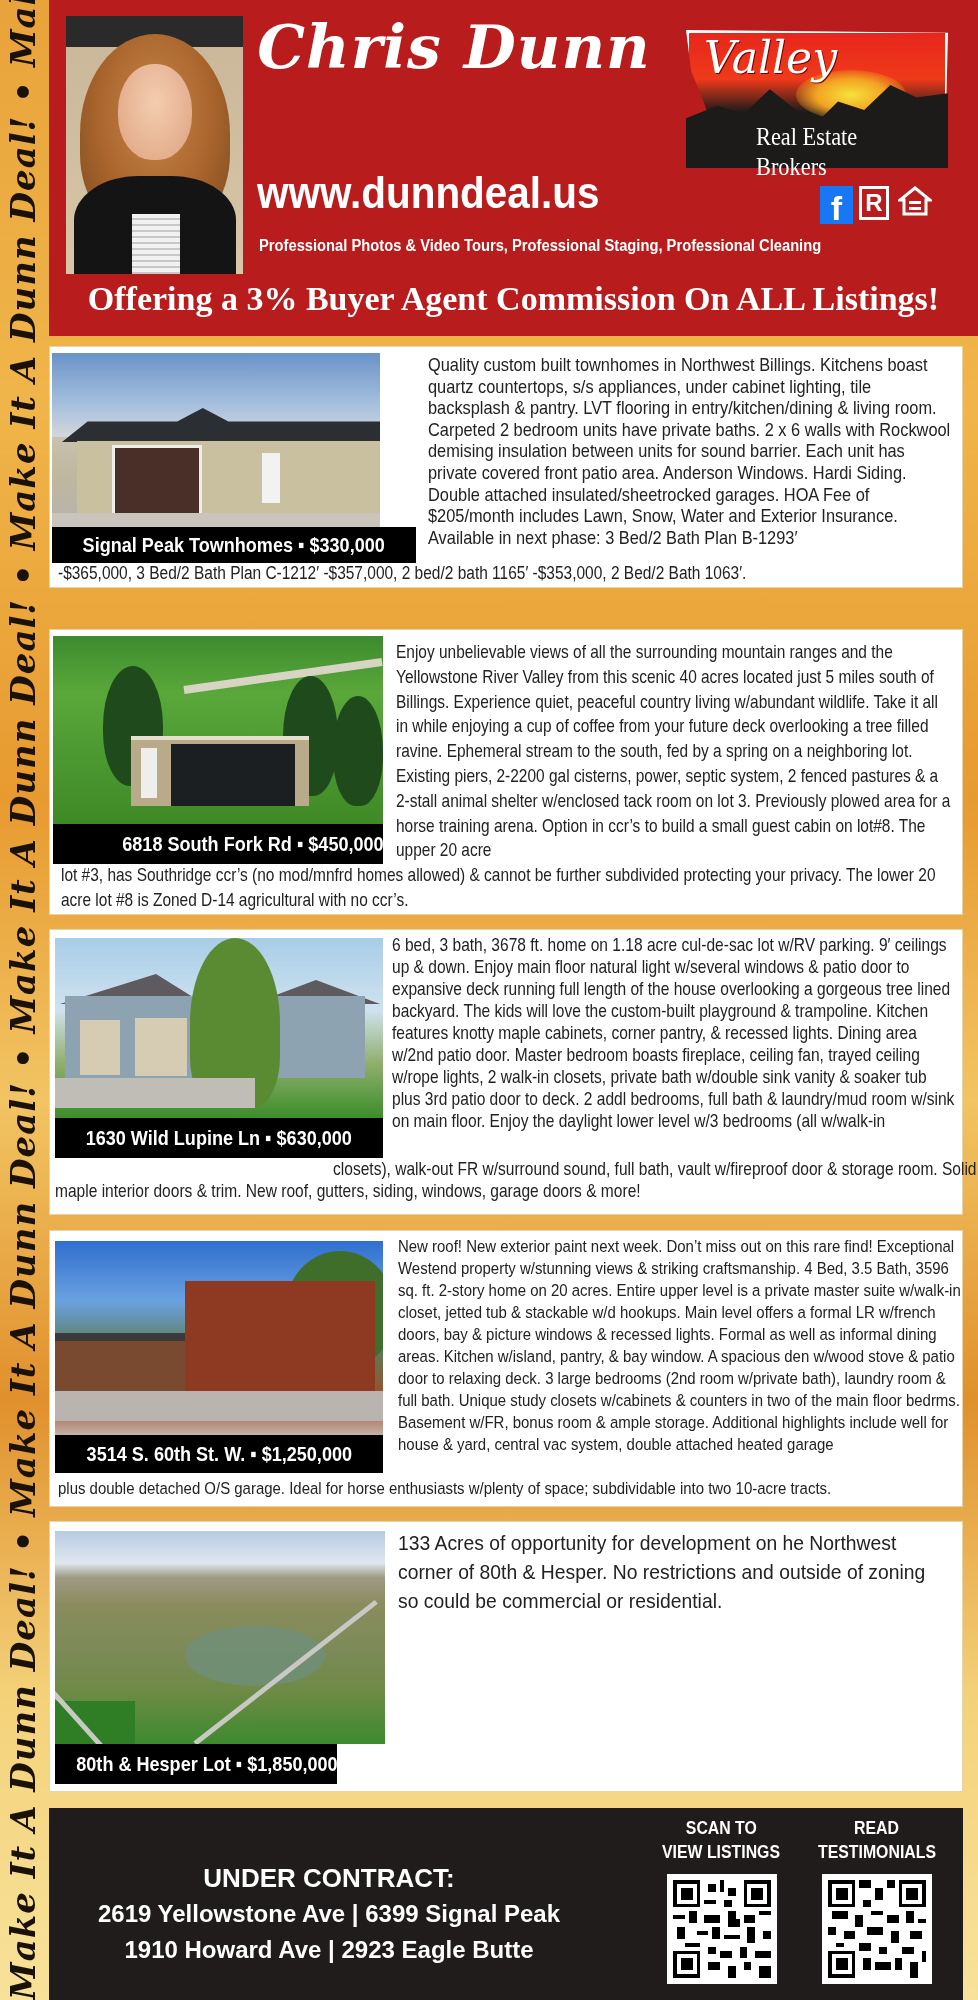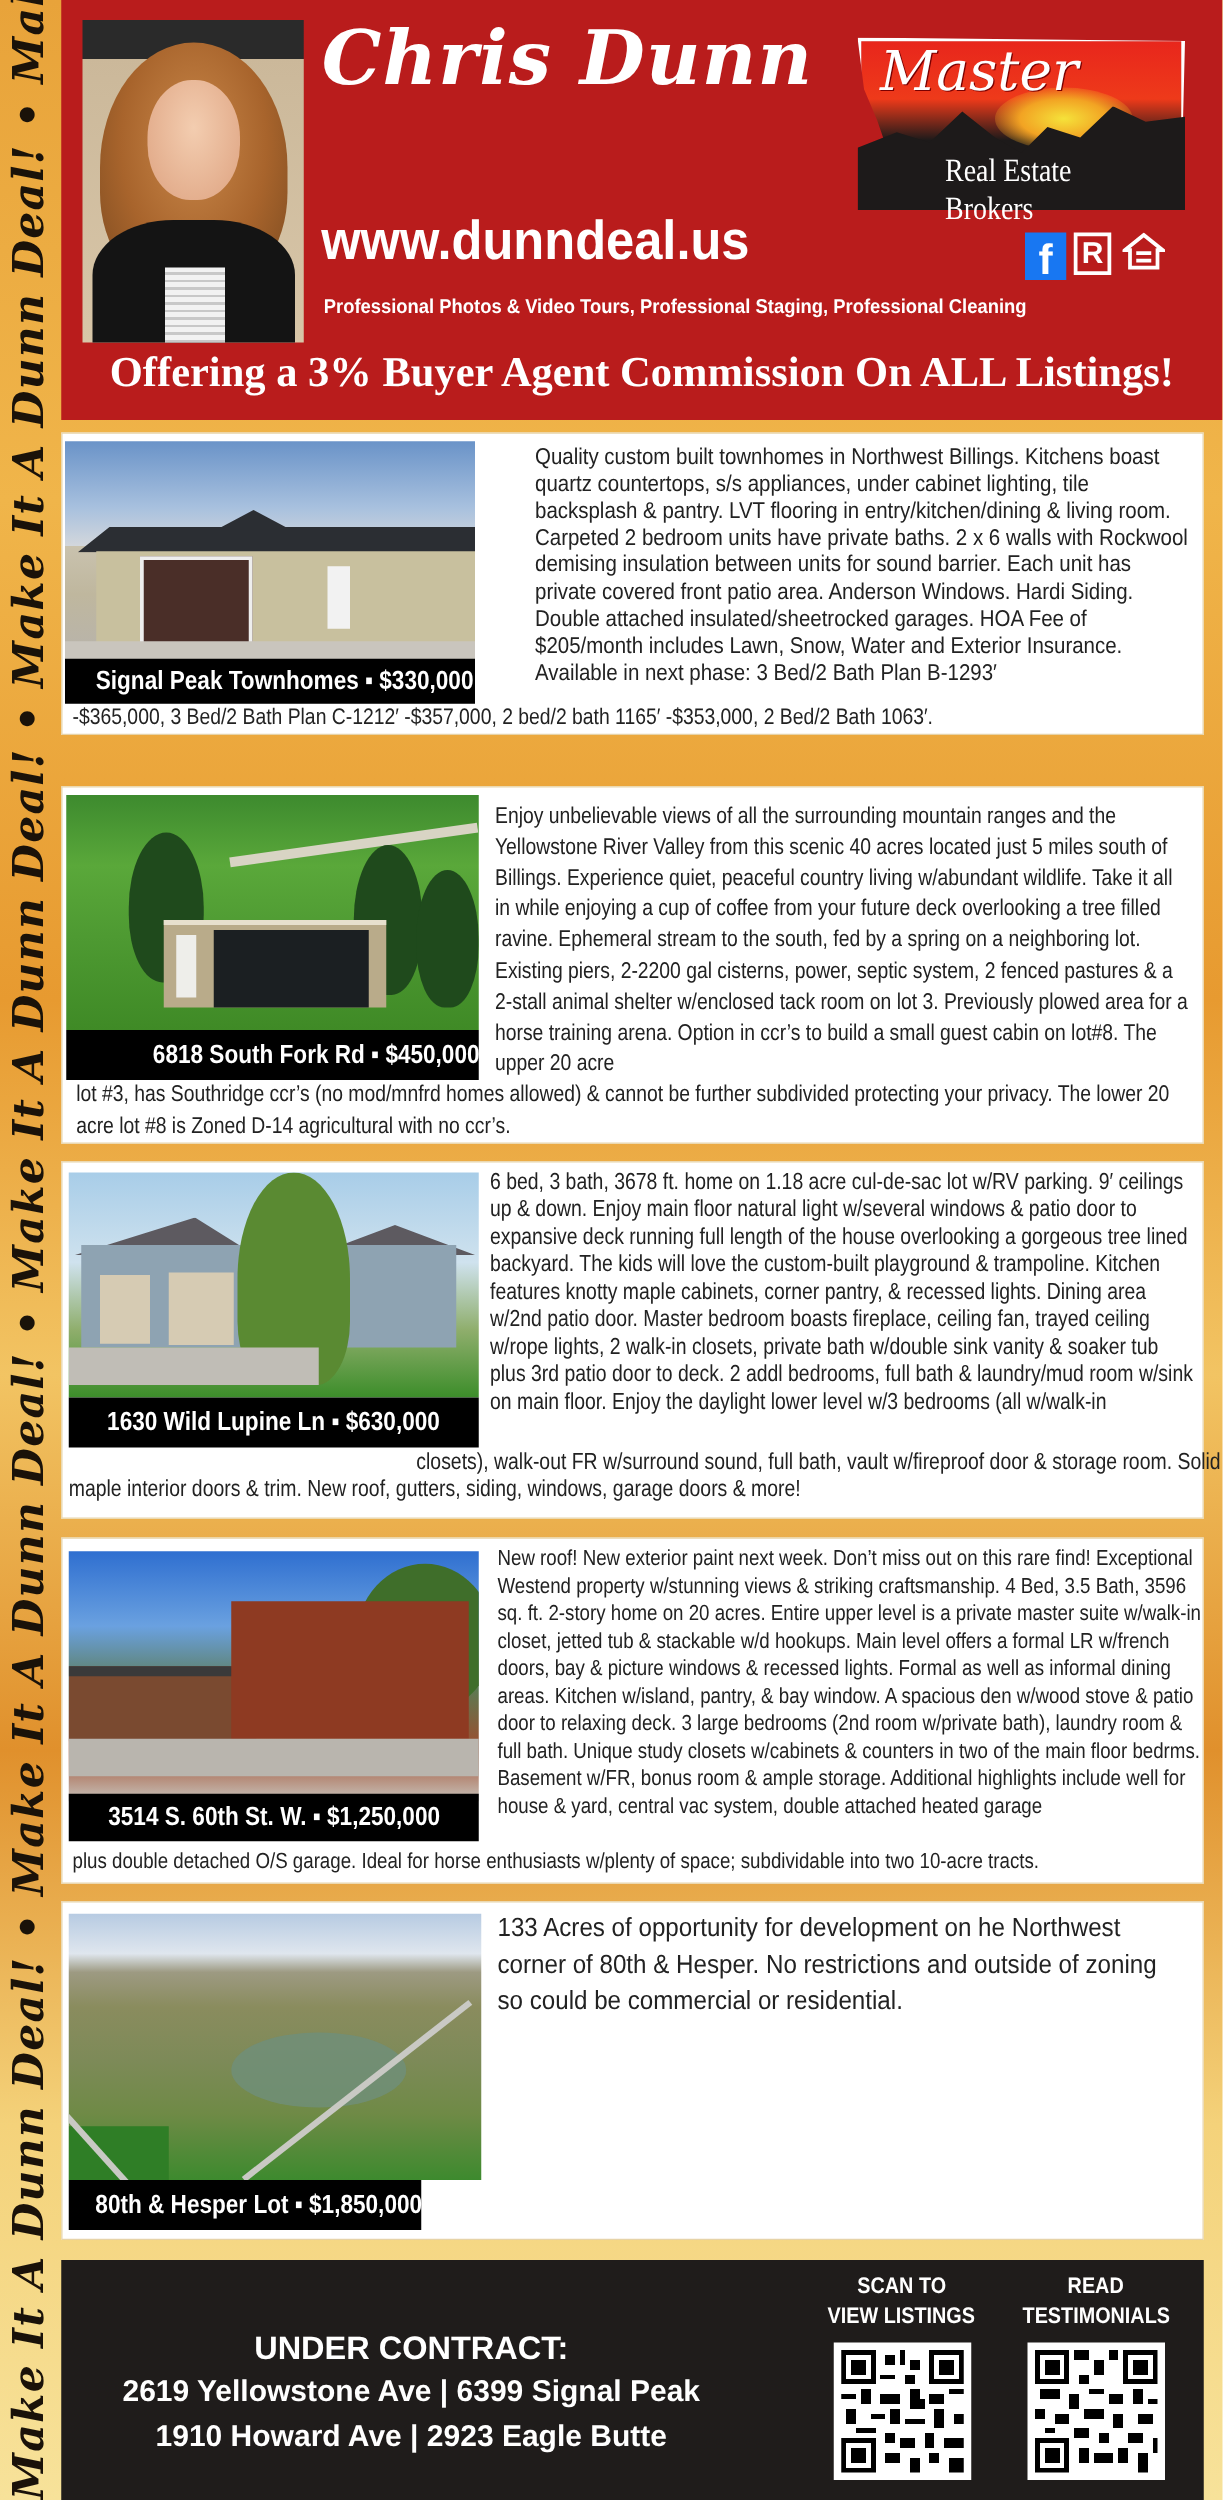--- a/index.html
+++ b/index.html
@@ -239,21 +239,21 @@
     <div class="photo-face"></div>
   </div>
   <div class="agent-name">Chris Dunn</div>
   <div class="agent-website">www.dunndeal.us</div>
   <div class="services">Professional Photos &amp; Video Tours, Professional Staging, Professional Cleaning</div>
 
   <div class="logo">
     <div class="logo-shape"></div>
     <div class="logo-glow"></div>
     <div class="logo-mountains" style="clip-path: polygon(0 40%, 12% 25%, 22% 35%, 32% 5%, 42% 30%, 50% 45%, 58% 20%, 68% 30%, 78% 0, 88% 15%, 100% 10%, 100% 100%, 46% 100%, 40% 100%, 0 100%);"></div>
-    <div class="logo-montana">Master</div>
+    <div class="logo-montana">Valley</div>
     <div class="logo-reb">Real Estate Brokers</div>
     <div class="badge-row">
       <div class="fb-badge">f</div>
       <div class="realtor-badge">R</div>
       <div class="eho-badge">
         <svg width="34" height="30" viewBox="0 0 34 30">
           <polygon points="17,2 2,14 6,14 6,28 28,28 28,14 32,14" fill="none" stroke="#fff" stroke-width="3"></polygon>
           <rect x="11" y="15" width="12" height="3" fill="#fff"></rect>
           <rect x="11" y="21" width="12" height="3" fill="#fff"></rect>
         </svg>
@@ -265,21 +265,21 @@
 </div>
 
 <div class="listing" style="top:346px; height:242px;">
   <div class="listing-photo scene-townhome" style="left:2px; top:6px; width:328px; height:175px;">
     <div class="roof"></div>
       <div class="wall"></div>
       <div class="garage"></div>
       <div class="door"></div>
       <div class="drive"></div>
   </div>
-  <div class="listing-label" style="left:2px; top:180px; width:328px; height:36px; line-height:36px;">
+  <div class="listing-label" style="left:2px; top:180px; width:364px; height:36px; line-height:36px;">
     <span>Signal Peak Townhomes ▪ $330,000</span>
   </div>
   <div class="listing-desc" style="left:378px; top:8px; width:525px; font-size:18.2px; line-height:21.6px; transform: scaleX(0.9); width:582px;">Quality custom built townhomes in Northwest Billings. Kitchens boast quartz countertops, s/s appliances, under cabinet lighting, tile backsplash &amp; pantry. LVT flooring in entry/kitchen/dining &amp; living room. Carpeted 2 bedroom units have private baths. 2 x 6 walls with Rockwool demising insulation between units for sound barrier. Each unit has private covered front patio area. Anderson Windows. Hardi Siding. Double attached insulated/sheetrocked garages. HOA Fee of $205/month includes Lawn, Snow, Water and Exterior Insurance. Available in next phase: 3 Bed/2 Bath Plan B-1293′</div>
   <div class="listing-desc-tail" style="left:8px; top:216px; font-size:18px; line-height:21.6px; transform: scaleX(0.86);">-$365,000, 3 Bed/2 Bath Plan C-1212′ -$357,000, 2 bed/2 bath 1165′ -$353,000, 2 Bed/2 Bath 1063′.</div>
 </div>
 
 <div class="listing" style="top:629px; height:286px;">
   <div class="listing-photo scene-farm" style="left:3px; top:6px; width:330px; height:188px;">
     <div class="road"></div>
     <div class="tree" style="left:50px; top:30px; width:60px; height:120px;"></div>

